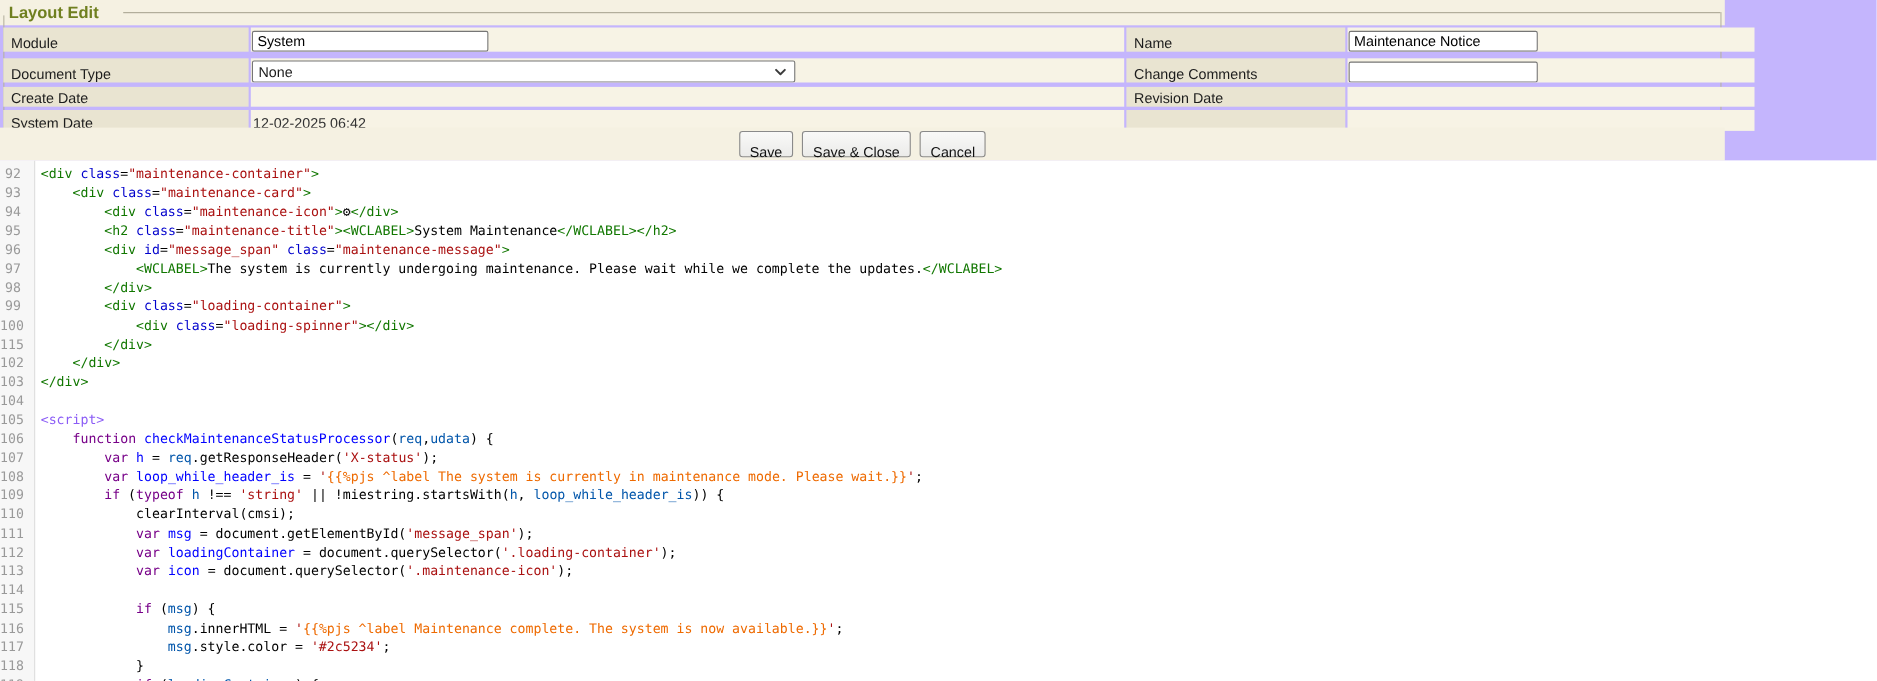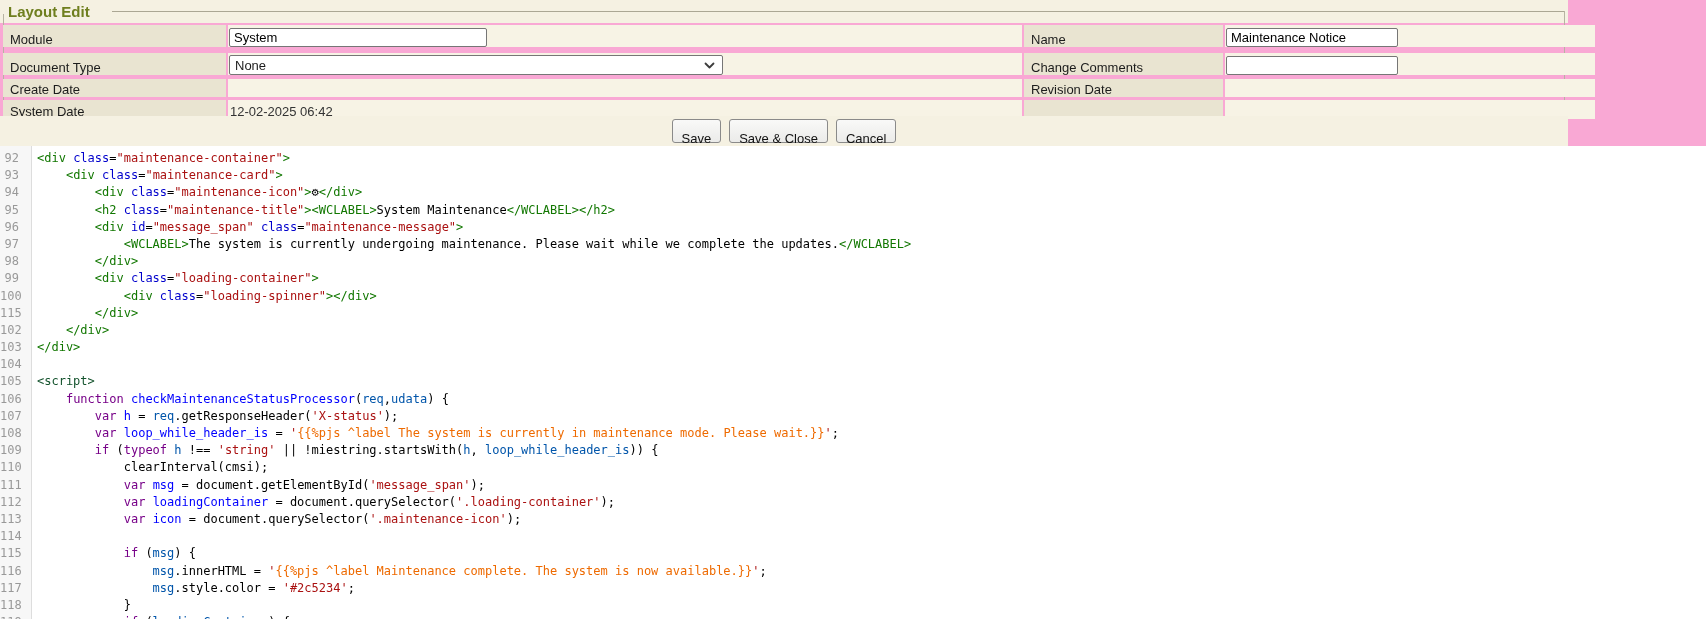--- a/index.html
+++ b/index.html
@@ -1,18 +1,18 @@
 <!DOCTYPE html>
 <html><head>
 <meta charset="utf-8">
 <style>
   * { box-sizing: border-box; margin: 0; padding: 0; }
   html, body { width: 1706px; height: 619px; background: #ffffff; overflow: hidden;
     font-family: "Liberation Sans", sans-serif; }
-  #form-area { position: absolute; top: 0; left: 0; width: 1706px; height: 146px; background: #f9a8d4; }
+  #form-area { position: absolute; top: 0; left: 0; width: 1706px; height: 146px; background: #c4b5fd; }
   .band { position: absolute; left: 0; width: 1568px; background: #f5f1e2; }
   #title-band { top: 0; height: 23px; }
   #legend-line { position: absolute; top: 11px; left: 112px; width: 1452px; height: 0;
     border-top: 1px solid #aba794; }
   #left-border  { position: absolute; left: 3px; top: 14px; height: 131px; width: 0; border-left: 1px solid #b7b3a2; }
   #right-border { position: absolute; left: 1564px; top: 11px; height: 134px; width: 0; border-left: 1px solid #b7b3a2; }
   #page-title { position: absolute; top: 3px; left: 8px; font-size: 15px; font-weight: bold;
     color: #6f7f1f; background: #f5f1e2; padding-right: 6px; }
   .row-cell { position: absolute; font-size: 13px; color: #1c1c1c; display: flex; align-items: flex-end; overflow: hidden; }
   .lbl { background: #e9e4d1; padding-left: 7px; }
@@ -22,21 +22,21 @@
   .c-lval { left: 228px;  width: 794px; }
   .c-rlbl { left: 1024px; width: 199px; padding-left: 7px; }
   .c-rval { left: 1225px; width: 370px; }
   
   .r1 { top: 25px;  height: 22px; }
   .r2 { top: 53px;  height: 22px; }
   .r3 { top: 79px;  height: 18px; }
   .r4 { top: 100px; height: 19px; }
   .frm-input { height: 19px; border: 1px solid #767676; border-radius: 2px; background: #ffffff;
     font-family: "Liberation Sans", sans-serif; font-size: 13px; padding: 0 4px; margin-left: 1px; outline: none; }
-  .w-wide { width: 258px; }
+  .w-wide { width: 215px; }
   .w-right { width: 172px; }
   .select-box { position: relative; width: 494px; height: 20px; border: 1px solid #767676; border-radius: 2px;
     background: #ffffff; display: flex; align-items: center; font-size: 13px; padding-left: 5px; margin-left: 1px; cursor: default; }
   .select-box .chev { position: absolute; right: 7px; top: 5px; }
   .date-text { padding-left: 2px; color: #333333; }
   #buttons-band { top: 116px; height: 30px; display: flex; justify-content: center; align-items: center; gap: 8px; }
   .btn { height: 22px; padding: 11px 9px; font-family: "Liberation Sans", sans-serif; font-size: 13px; color: #111;
     background: linear-gradient(#f9f9f8, #ebebe9); border: 1px solid #8a8a8a; border-radius: 3px; cursor: pointer; }
   
   #code-editor { position: absolute; top: 146px; left: 0; width: 1706px; height: 473px; background: #ffffff;
@@ -130,21 +130,21 @@
       <div class="code-line"><span class="line-num">95</span><span class="line-code"><span style="color: rgb(0, 0, 0);">        </span><span style="color: rgb(17, 119, 0);">&lt;h2</span><span style="color: rgb(0, 0, 0);"> </span><span style="color: rgb(0, 0, 204);">class</span><span style="color: rgb(0, 0, 0);">=</span><span style="color: rgb(170, 17, 17);">"maintenance-title"</span><span style="color: rgb(17, 119, 0);">&gt;&lt;WCLABEL&gt;</span><span style="color: rgb(0, 0, 0);">System Maintenance</span><span style="color: rgb(17, 119, 0);">&lt;/WCLABEL&gt;&lt;/h2&gt;</span></span></div>
       <div class="code-line"><span class="line-num">96</span><span class="line-code"><span style="color: rgb(0, 0, 0);">        </span><span style="color: rgb(17, 119, 0);">&lt;div</span><span style="color: rgb(0, 0, 0);"> </span><span style="color: rgb(0, 0, 204);">id</span><span style="color: rgb(0, 0, 0);">=</span><span style="color: rgb(170, 17, 17);">"message_span"</span><span style="color: rgb(0, 0, 0);"> </span><span style="color: rgb(0, 0, 204);">class</span><span style="color: rgb(0, 0, 0);">=</span><span style="color: rgb(170, 17, 17);">"maintenance-message"</span><span style="color: rgb(17, 119, 0);">&gt;</span></span></div>
       <div class="code-line"><span class="line-num">97</span><span class="line-code"><span style="color: rgb(0, 0, 0);">            </span><span style="color: rgb(17, 119, 0);">&lt;WCLABEL&gt;</span><span style="color: rgb(0, 0, 0);">The system is currently undergoing maintenance. Please wait while we complete the updates.</span><span style="color: rgb(17, 119, 0);">&lt;/WCLABEL&gt;</span></span></div>
       <div class="code-line"><span class="line-num">98</span><span class="line-code"><span style="color: rgb(0, 0, 0);">        </span><span style="color: rgb(17, 119, 0);">&lt;/div&gt;</span></span></div>
       <div class="code-line"><span class="line-num">99</span><span class="line-code"><span style="color: rgb(0, 0, 0);">        </span><span style="color: rgb(17, 119, 0);">&lt;div</span><span style="color: rgb(0, 0, 0);"> </span><span style="color: rgb(0, 0, 204);">class</span><span style="color: rgb(0, 0, 0);">=</span><span style="color: rgb(170, 17, 17);">"loading-container"</span><span style="color: rgb(17, 119, 0);">&gt;</span></span></div>
       <div class="code-line"><span class="line-num">100</span><span class="line-code"><span style="color: rgb(0, 0, 0);">            </span><span style="color: rgb(17, 119, 0);">&lt;div</span><span style="color: rgb(0, 0, 0);"> </span><span style="color: rgb(0, 0, 204);">class</span><span style="color: rgb(0, 0, 0);">=</span><span style="color: rgb(170, 17, 17);">"loading-spinner"</span><span style="color: rgb(17, 119, 0);">&gt;&lt;/div&gt;</span></span></div>
       <div class="code-line"><span class="line-num">115</span><span class="line-code"><span style="color: rgb(0, 0, 0);">        </span><span style="color: rgb(17, 119, 0);">&lt;/div&gt;</span></span></div>
       <div class="code-line"><span class="line-num">102</span><span class="line-code"><span style="color: rgb(0, 0, 0);">    </span><span style="color: rgb(17, 119, 0);">&lt;/div&gt;</span></span></div>
       <div class="code-line"><span class="line-num">103</span><span class="line-code"><span style="color: rgb(17, 119, 0);">&lt;/div&gt;</span></span></div>
       <div class="code-line"><span class="line-num">104</span><span class="line-code"></span></div>
-      <div class="code-line"><span class="line-num">105</span><span class="line-code"><span style="color: #14532d;">&lt;script&gt;</span></span></div>
+      <div class="code-line"><span class="line-num">105</span><span class="line-code"><span style="color: #8b5cf6;">&lt;script&gt;</span></span></div>
       <div class="code-line"><span class="line-num">106</span><span class="line-code"><span style="color: rgb(0, 0, 0);">    </span><span style="color: rgb(119, 0, 136);">function</span><span style="color: rgb(0, 0, 0);"> </span><span style="color: rgb(0, 0, 255);">checkMaintenanceStatusProcessor</span><span style="color: rgb(0, 0, 0);">(</span><span style="color: rgb(0, 85, 170);">req</span><span style="color: rgb(0, 0, 0);">,</span><span style="color: rgb(0, 85, 170);">udata</span><span style="color: rgb(0, 0, 0);">) {</span></span></div>
       <div class="code-line"><span class="line-num">107</span><span class="line-code"><span style="color: rgb(0, 0, 0);">        </span><span style="color: rgb(119, 0, 136);">var</span><span style="color: rgb(0, 0, 0);"> </span><span style="color: rgb(0, 0, 255);">h</span><span style="color: rgb(0, 0, 0);"> = </span><span style="color: rgb(0, 85, 170);">req</span><span style="color: rgb(0, 0, 0);">.getResponseHeader(</span><span style="color: rgb(170, 17, 17);">'X-status'</span><span style="color: rgb(0, 0, 0);">);</span></span></div>
       <div class="code-line"><span class="line-num">108</span><span class="line-code"><span style="color: rgb(0, 0, 0);">        </span><span style="color: rgb(119, 0, 136);">var</span><span style="color: rgb(0, 0, 0);"> </span><span style="color: rgb(0, 0, 255);">loop_while_header_is</span><span style="color: rgb(0, 0, 0);"> = </span><span style="color: rgb(170, 17, 17);">'</span><span style="color: rgb(238, 106, 0);">{{%pjs ^label The system is currently in maintenance mode. Please wait.}}</span><span style="color: rgb(170, 17, 17);">'</span><span style="color: rgb(0, 0, 0);">;</span></span></div>
       <div class="code-line"><span class="line-num">109</span><span class="line-code"><span style="color: rgb(0, 0, 0);">        </span><span style="color: rgb(119, 0, 136);">if</span><span style="color: rgb(0, 0, 0);"> (</span><span style="color: rgb(119, 0, 136);">typeof</span><span style="color: rgb(0, 0, 0);"> </span><span style="color: rgb(0, 85, 170);">h</span><span style="color: rgb(0, 0, 0);"> !== </span><span style="color: rgb(170, 17, 17);">'string'</span><span style="color: rgb(0, 0, 0);"> || !miestring.startsWith(</span><span style="color: rgb(0, 85, 170);">h</span><span style="color: rgb(0, 0, 0);">, </span><span style="color: rgb(0, 85, 170);">loop_while_header_is</span><span style="color: rgb(0, 0, 0);">)) {</span></span></div>
       <div class="code-line"><span class="line-num">110</span><span class="line-code"><span style="color: rgb(0, 0, 0);">            clearInterval(cmsi);</span></span></div>
       <div class="code-line"><span class="line-num">111</span><span class="line-code"><span style="color: rgb(0, 0, 0);">            </span><span style="color: rgb(119, 0, 136);">var</span><span style="color: rgb(0, 0, 0);"> </span><span style="color: rgb(0, 0, 255);">msg</span><span style="color: rgb(0, 0, 0);"> = document.getElementById(</span><span style="color: rgb(170, 17, 17);">'message_span'</span><span style="color: rgb(0, 0, 0);">);</span></span></div>
       <div class="code-line"><span class="line-num">112</span><span class="line-code"><span style="color: rgb(0, 0, 0);">            </span><span style="color: rgb(119, 0, 136);">var</span><span style="color: rgb(0, 0, 0);"> </span><span style="color: rgb(0, 0, 255);">loadingContainer</span><span style="color: rgb(0, 0, 0);"> = document.querySelector(</span><span style="color: rgb(170, 17, 17);">'.loading-container'</span><span style="color: rgb(0, 0, 0);">);</span></span></div>
       <div class="code-line"><span class="line-num">113</span><span class="line-code"><span style="color: rgb(0, 0, 0);">            </span><span style="color: rgb(119, 0, 136);">var</span><span style="color: rgb(0, 0, 0);"> </span><span style="color: rgb(0, 0, 255);">icon</span><span style="color: rgb(0, 0, 0);"> = document.querySelector(</span><span style="color: rgb(170, 17, 17);">'.maintenance-icon'</span><span style="color: rgb(0, 0, 0);">);</span></span></div>
       <div class="code-line"><span class="line-num">114</span><span class="line-code"></span></div>
       <div class="code-line"><span class="line-num">115</span><span class="line-code"><span style="color: rgb(0, 0, 0);">            </span><span style="color: rgb(119, 0, 136);">if</span><span style="color: rgb(0, 0, 0);"> (</span><span style="color: rgb(0, 85, 170);">msg</span><span style="color: rgb(0, 0, 0);">) {</span></span></div>

